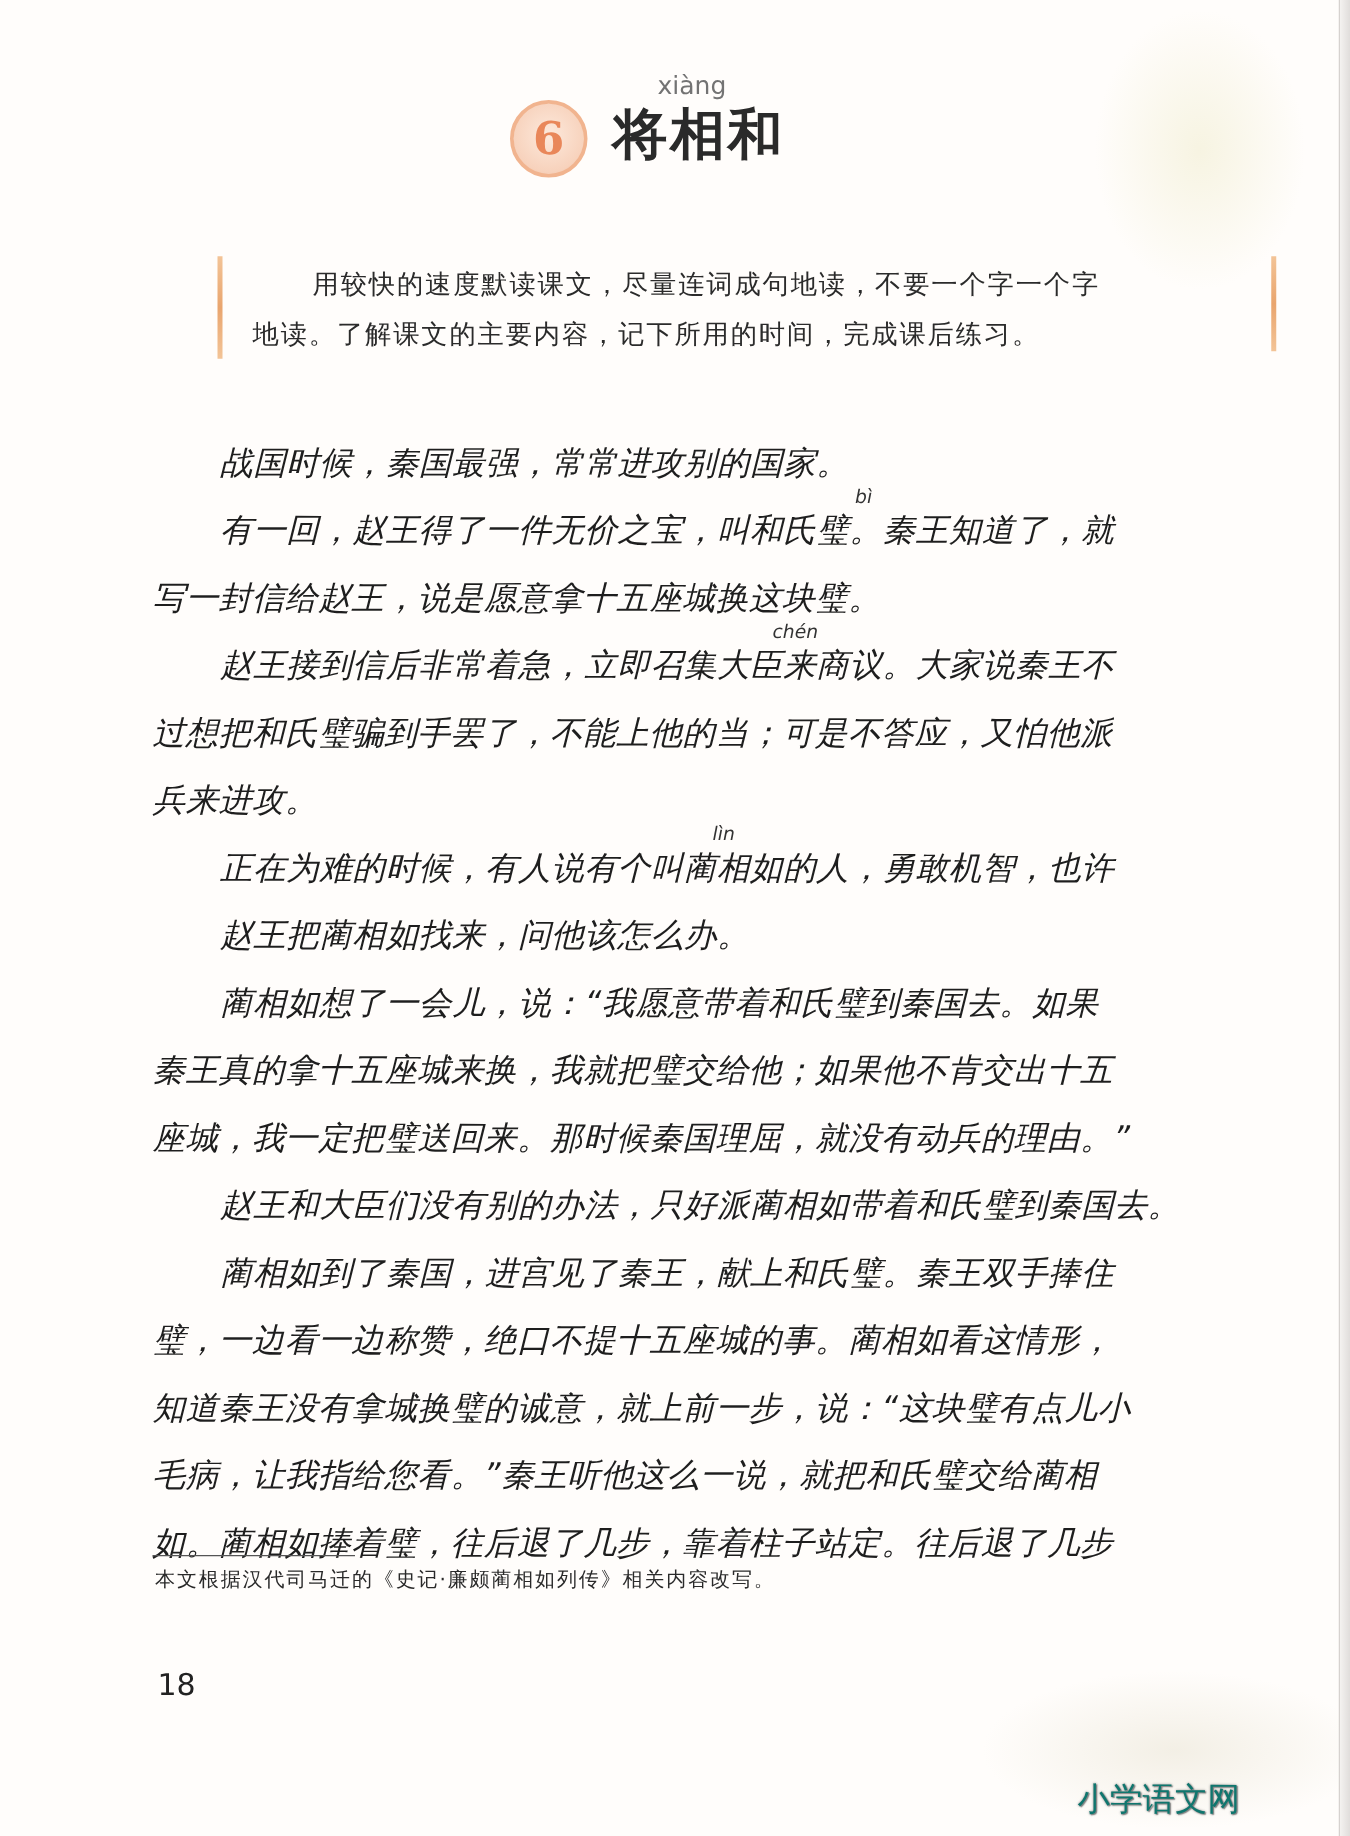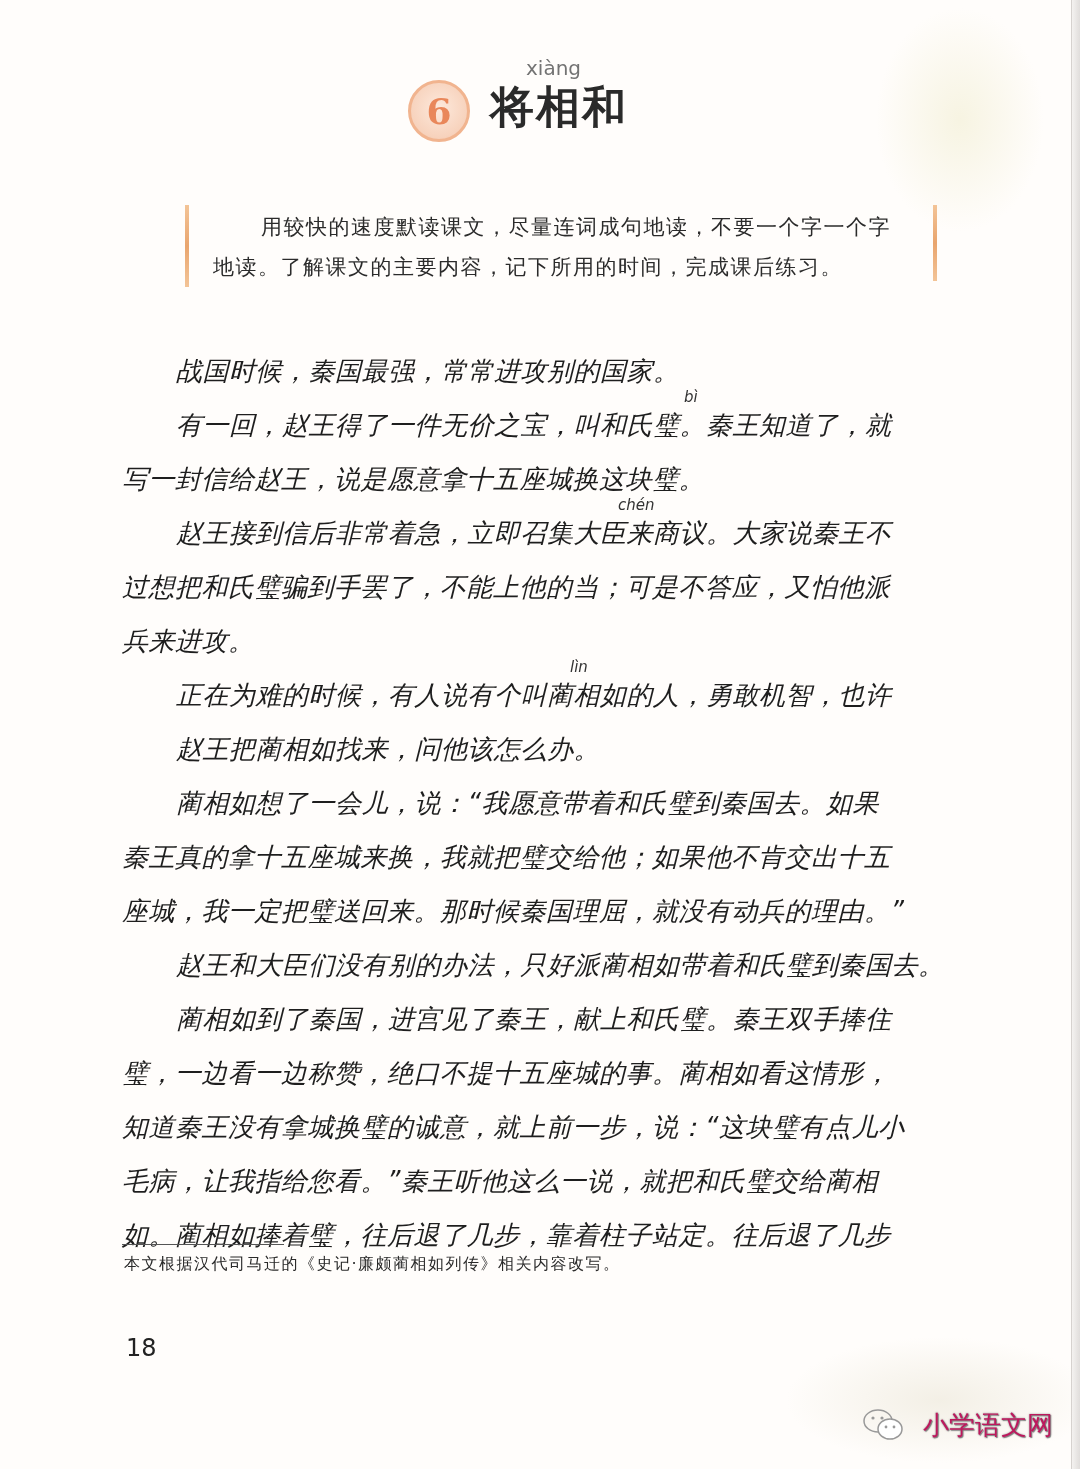--- a/index.html
+++ b/index.html
@@ -38,21 +38,21 @@
   }
   .title-pinyin {
     position: absolute; left: 118px; top: 0; font-size: 20px; color: #737373;
     font-family: "DejaVu Sans", sans-serif;
   }
   .title-text {
     position: absolute; left: 82px; top: 22px;
     font-size: 44px; font-weight: bold; color: #2a2a2a; letter-spacing: 2px;
   }
   .guide-box {
-    position: absolute; left: 185px; top: 205px; width: 752px; height: 82px;
+    position: absolute; left: 174px; top: 205px; width: 847px; height: 82px;
   }
   .guide-bar {
     position: absolute; top: 0; width: 4px; height: 82px;
     background: linear-gradient(to bottom, #f3c497, #e9a56e, #f3c497);
   }
   .guide-bar.left { left: 0; }
   .guide-bar.right { right: 0; top: 0; height: 76px; }
   .guide-text {
     position: absolute; left: 30px; top: 2px; width: 700px;
     font-size: 21px; line-height: 40px; color: #2b2b2b; letter-spacing: 1.5px;
@@ -77,22 +77,23 @@
   .footnote {
     position: absolute; left: 124px; top: 1254px; font-size: 16px; color: #2a2a2a;
     letter-spacing: 1.5px;
   }
   .page-number {
     position: absolute; left: 126px; top: 1334px; font-size: 24px; color: #222;
   }
   .watermark {
     position: absolute; left: 862px; top: 1405px; height: 40px;
     display: flex; align-items: center; gap: 17px;
-    color: #be185d; font-size: 26px;
+    color: #0f766e; font-size: 26px;
     text-shadow: 0 0 2px #888, 1px 1px 1px #777;
+    flex-direction: column;
   }
   .wm-icon { width: 44px; height: 34px; }
 </style>
 </head>
 <body>
 
 <div class="page-bg"></div>
 <div class="page-edge"></div>
 
 <div class="title-wrap">

